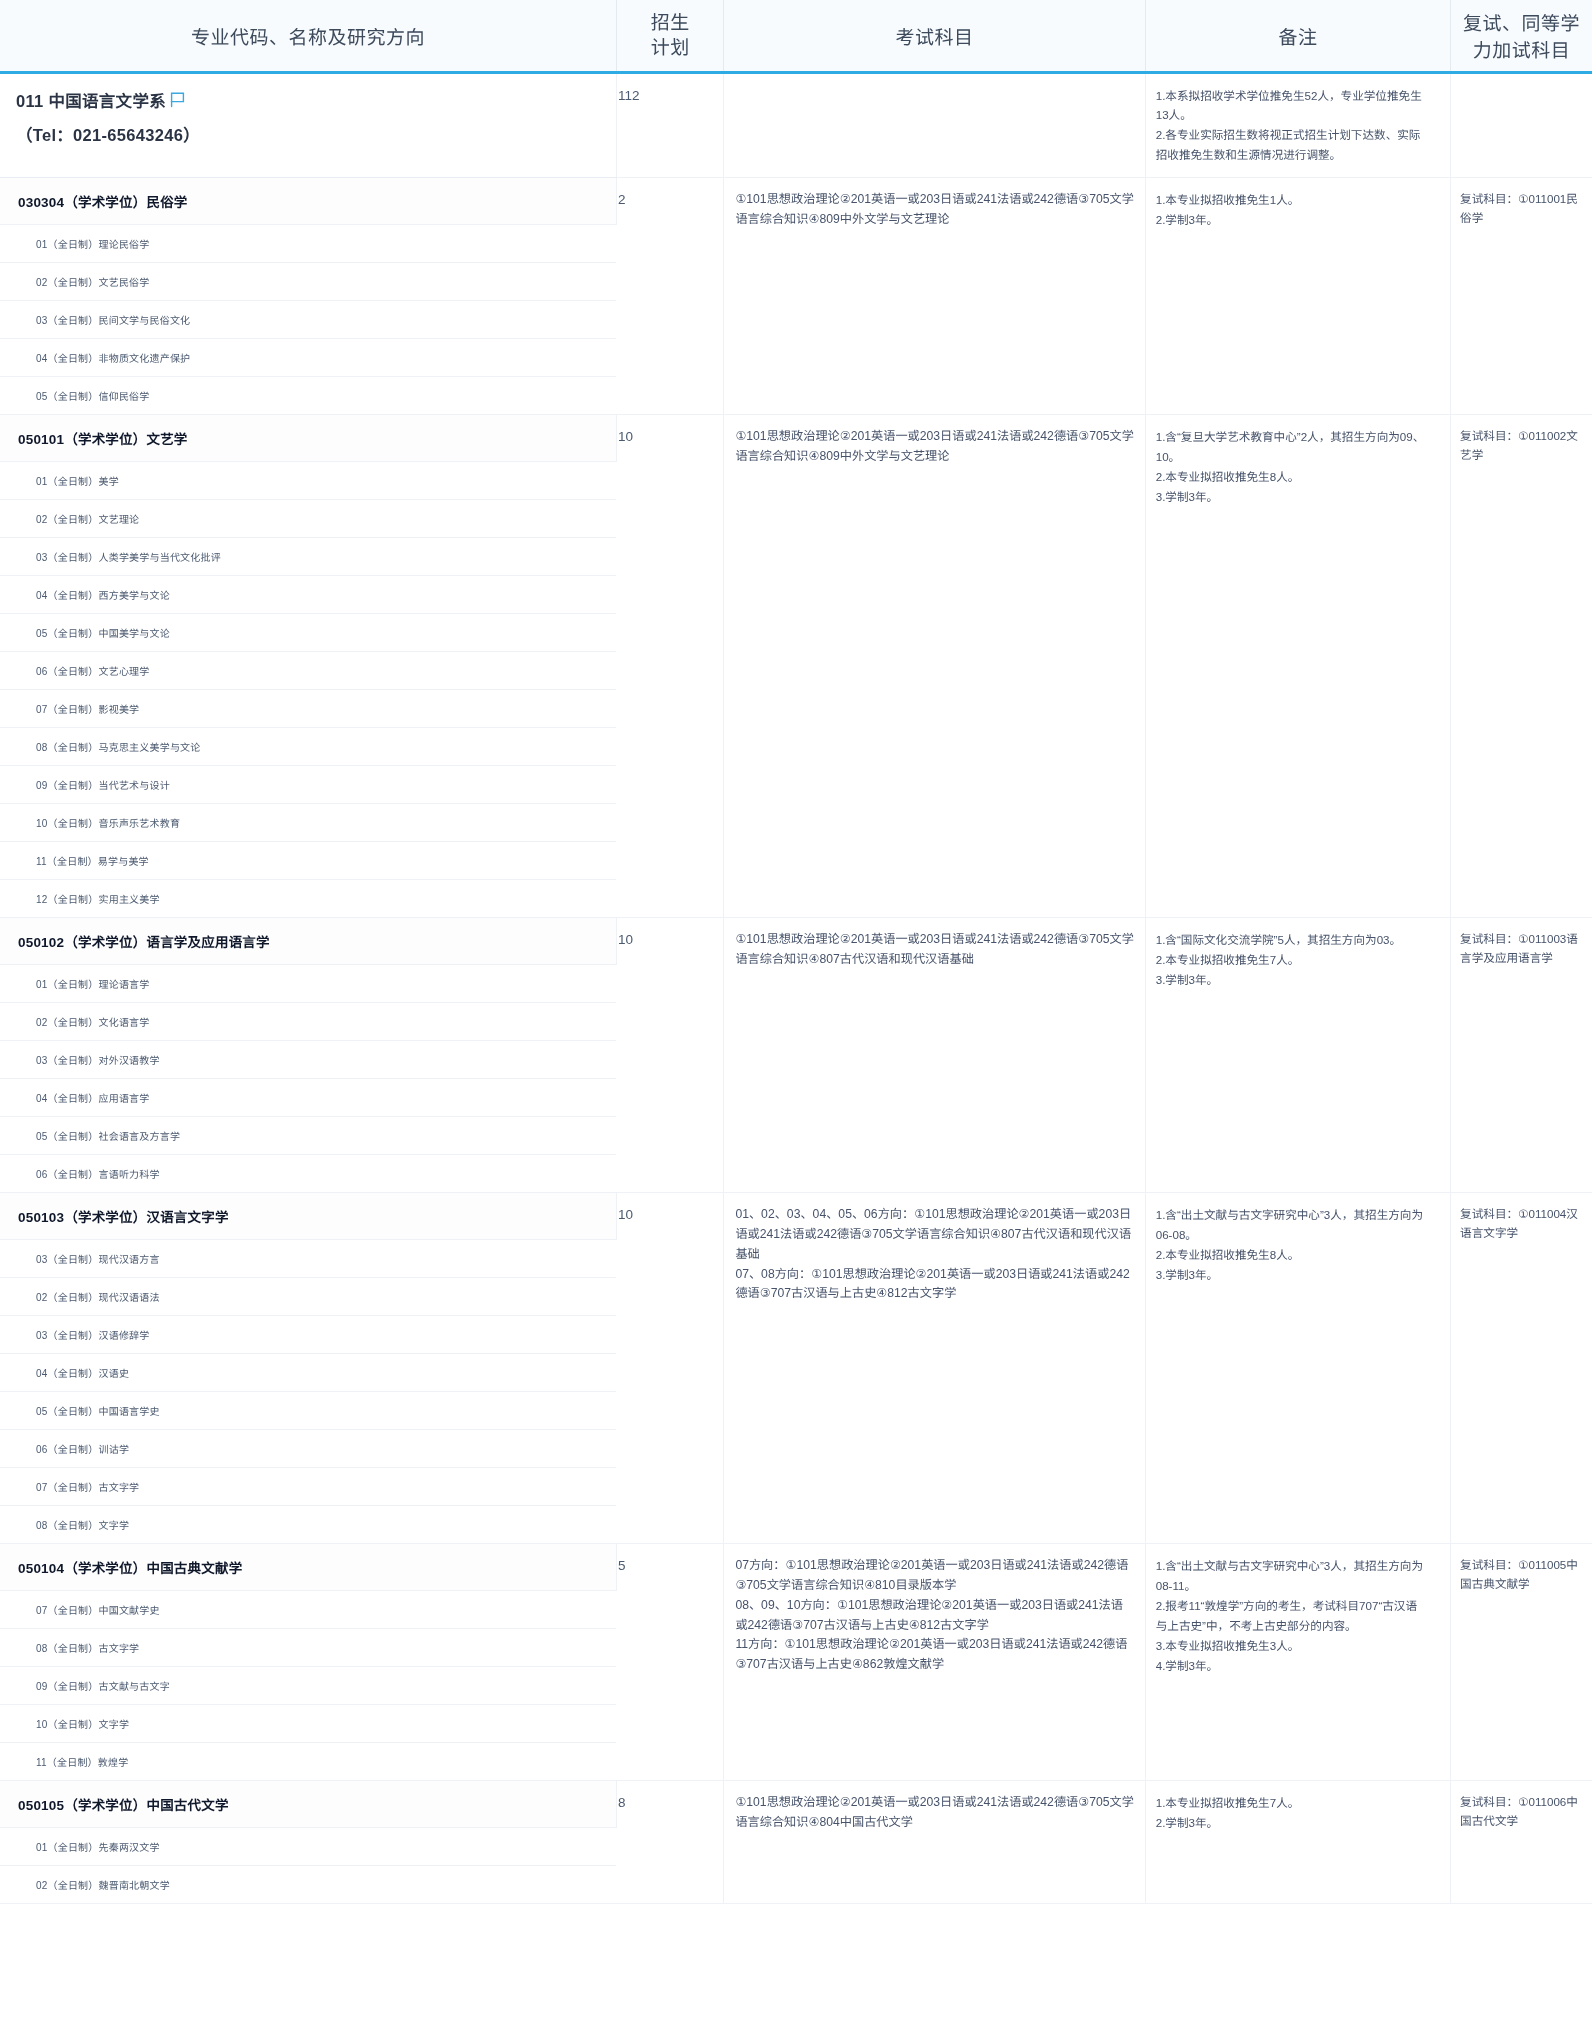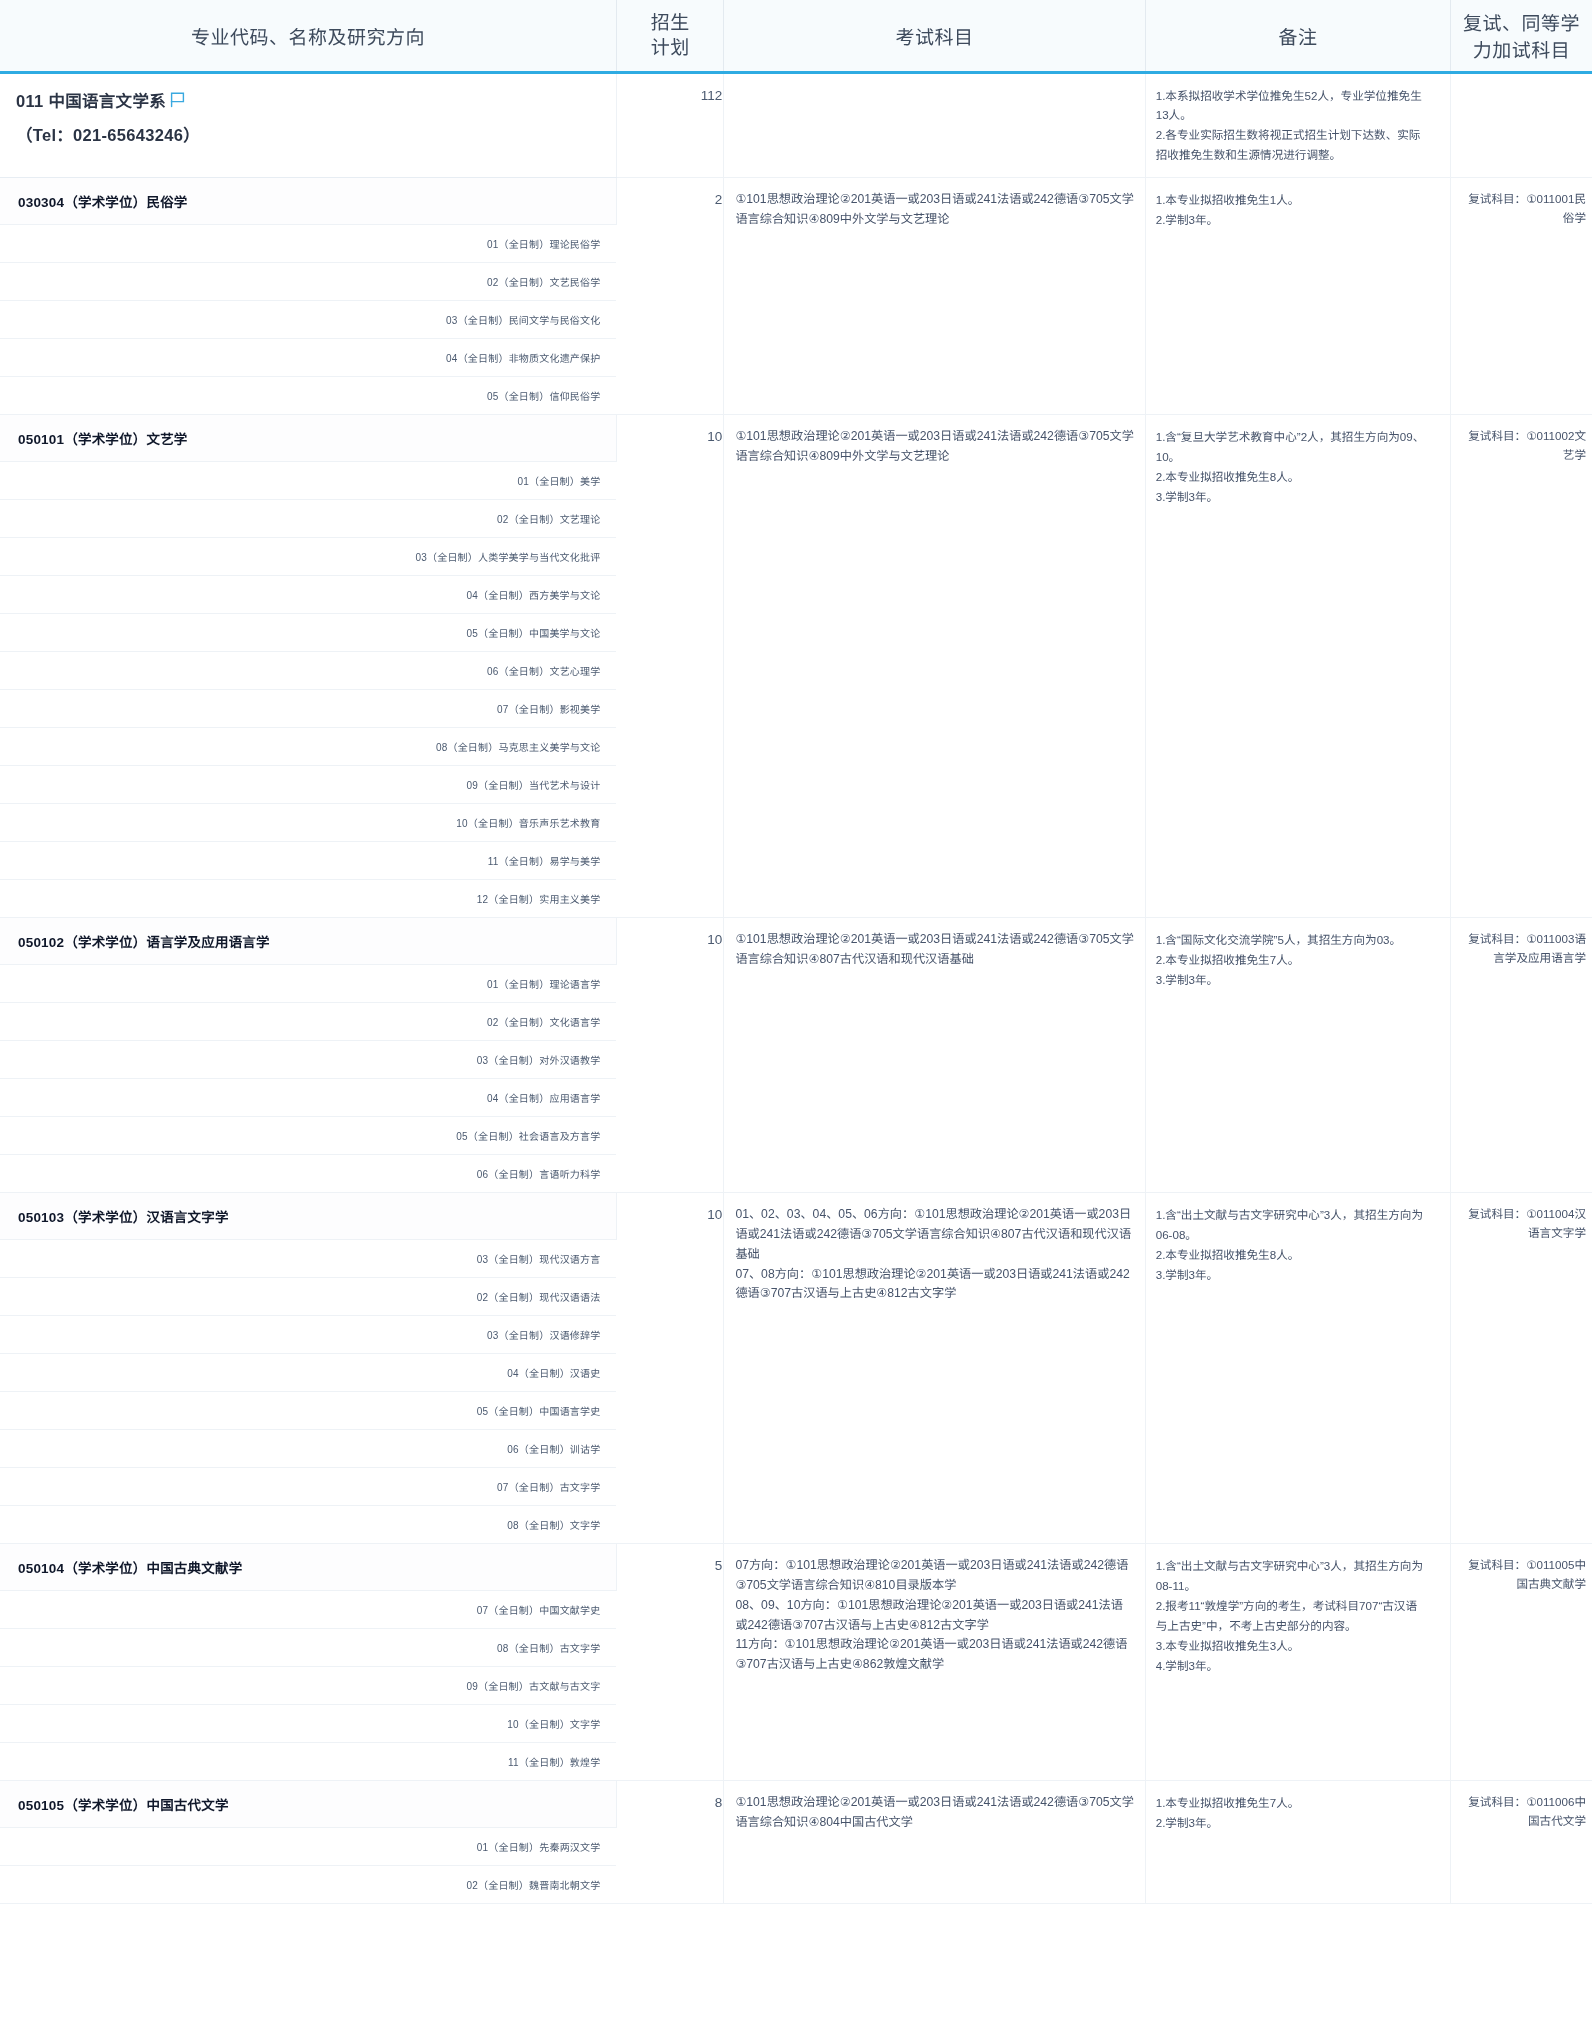--- a/index.html
+++ b/index.html
@@ -43,21 +43,21 @@
   col.c-note  { width: 216px; }
   col.c-retest{ width: 100px; }
 
   
   td {
     border-right: 1px solid #eef2f6;
     border-bottom: 1px solid #eef2f6;
     vertical-align: top;
     color: #46536a;
   }
-  td:last-child { border-right: none; text-align: right; }
+  td:last-child { border-right: none; }
 
   
   td.dept-title {
     padding: 14px 16px 16px 16px;
     border-bottom: 1px solid #e7edf3;
   }
   .dept-line1 {
     font-size: 16.5px;
     font-weight: bold;
     color: #2b3445;
@@ -88,21 +88,21 @@
   
   td.direction {
     padding: 11px 16px 11px 36px;
     font-size: 10px;
     color: #4b5a70;
     letter-spacing: 0.2px;
     white-space: nowrap;
   }
 
   td.plan {
-    text-align: right;
+    text-align: left;
     font-size: 13.5px;
     color: #4b5a70;
     padding-top: 14px;
   }
   td.exam {
     font-size: 12.2px;
     line-height: 1.62;
     color: #46536a;
     padding: 12px 10px 12px 11px;
     word-break: break-all;

